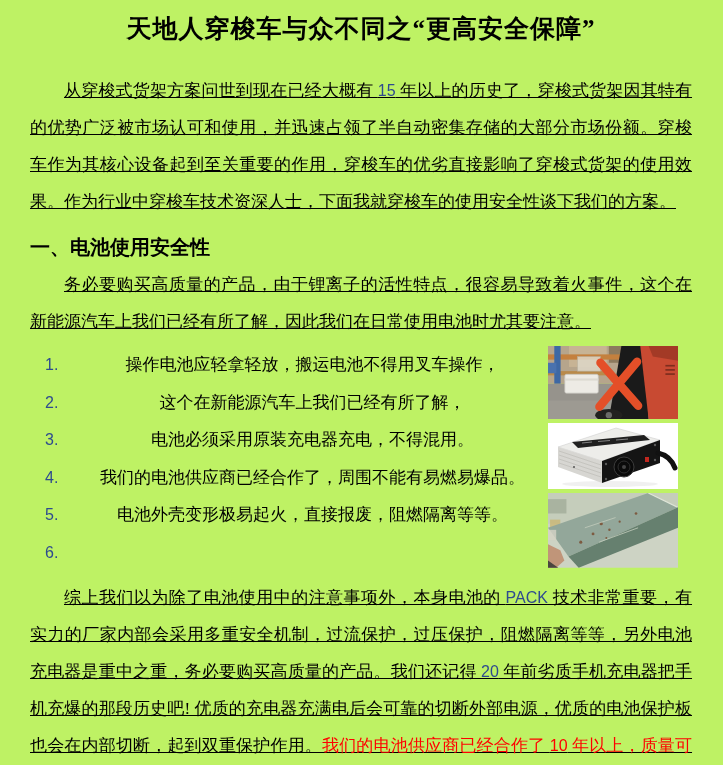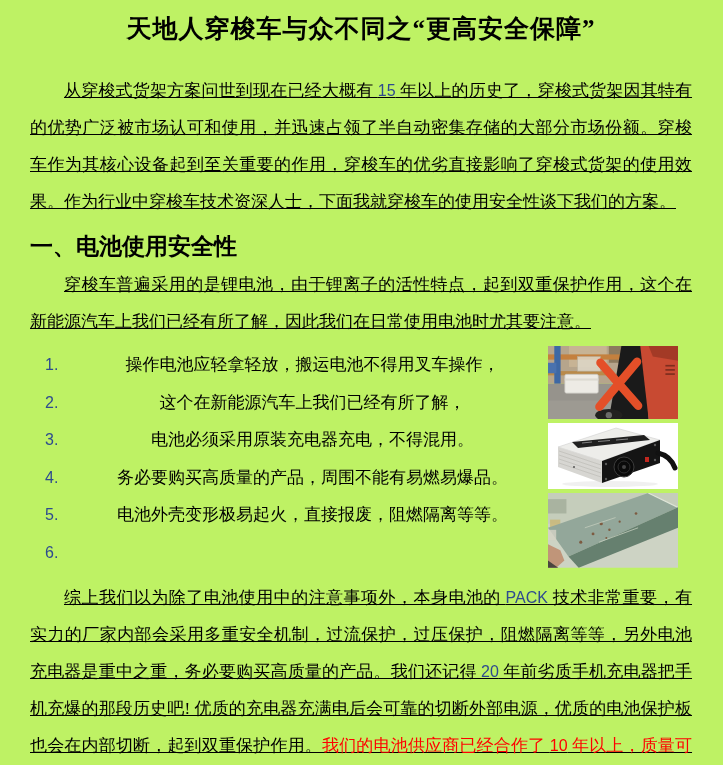--- a/index.html
+++ b/index.html
@@ -26,21 +26,21 @@
     margin: 0;
     font-size: 17px;
     line-height: 37px;
     text-align: justify;
     text-decoration: underline;
   }
   .indent { text-indent: 2em; }
   .p-intro { margin-top: 26px; }
   .sec-heading {
     margin: 12px 0 0 0;
-    font-size: 23px;
+    font-size: 20px;
     line-height: 30px;
     font-weight: bold;
   }
   .p-lead { margin-top: 4px; }
   .latin {
     font-family: "Liberation Sans", "DejaVu Sans", sans-serif;
     color: #2e4b8f;
     font-size: 16px;
   }
   .red { color: #ff0000; }
@@ -79,40 +79,40 @@
 <body>
 
 <div class="page">
 
   <h1 class="title">天地人穿梭车与众不同之“更高安全保障”</h1>
 
   <p class="para indent p-intro"><span>从穿梭式货架方案问世到现在已经大概有 </span><span class="latin">15</span><span> 年以上的历史了，穿梭式货架因其特有的优势广泛被市场认可和使用，并迅速占领了半自动密集存储的大部分市场份额。穿梭车作为其核心设备起到至关重要的作用，穿梭车的优劣直接影响了穿梭式货架的使用效果。作为行业中穿梭车技术资深人士，下面我就穿梭车的使用安全性谈下我们的方案。</span></p>
 
   <h2 class="sec-heading">一、电池使用安全性</h2>
 
-  <p class="para indent p-lead">穿梭车普遍采用的是锂电池，由于锂离子的活性特点，起到双重保护作用，这个在新能源汽车上我们已经有所了解，因此我们在日常使用电池时尤其要注意。</p>
+  <p class="para indent p-lead">务必要购买高质量的产品，由于锂离子的活性特点，很容易导致着火事件，这个在新能源汽车上我们已经有所了解，因此我们在日常使用电池时尤其要注意。</p>
 
   <div class="list-row">
 
     <div class="olist">
       <div class="oli">
           <span class="num latin">1.</span>
           <span class="itext">操作电池应轻拿轻放，搬运电池不得用叉车操作，</span>
         </div>
       <div class="oli">
           <span class="num latin">2.</span>
           <span class="itext">这个在新能源汽车上我们已经有所了解，</span>
         </div>
       <div class="oli">
           <span class="num latin">3.</span>
           <span class="itext">电池必须采用原装充电器充电，不得混用。</span>
         </div>
       <div class="oli">
           <span class="num latin">4.</span>
-          <span class="itext">务必要购买高质量的产品，周围不能有易燃易爆品。</span>
+          <span class="itext">我们的电池供应商已经合作了，周围不能有易燃易爆品。</span>
         </div>
       <div class="oli">
           <span class="num latin">5.</span>
           <span class="itext">电池外壳变形极易起火，直接报废，阻燃隔离等等。</span>
         </div>
       <div class="oli">
           <span class="num latin">6.</span>
         </div>
     </div>
 

